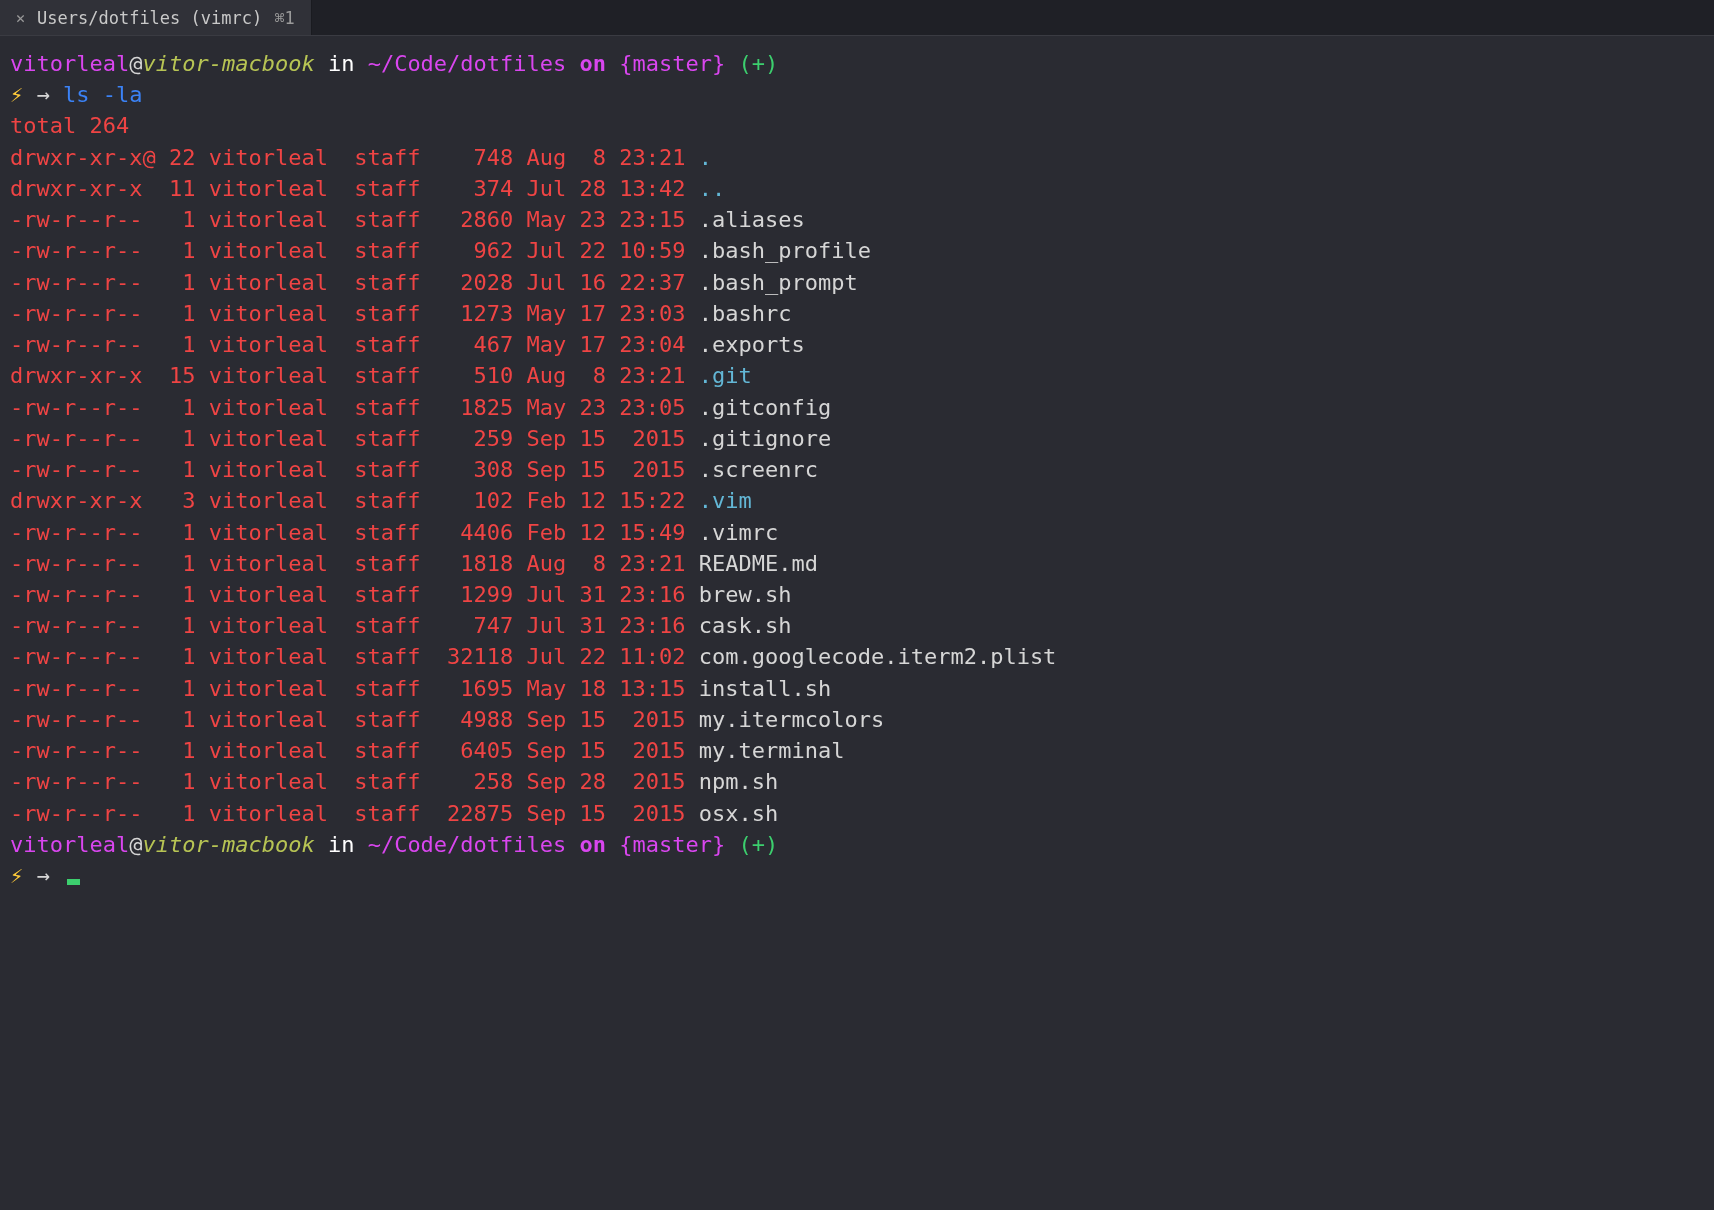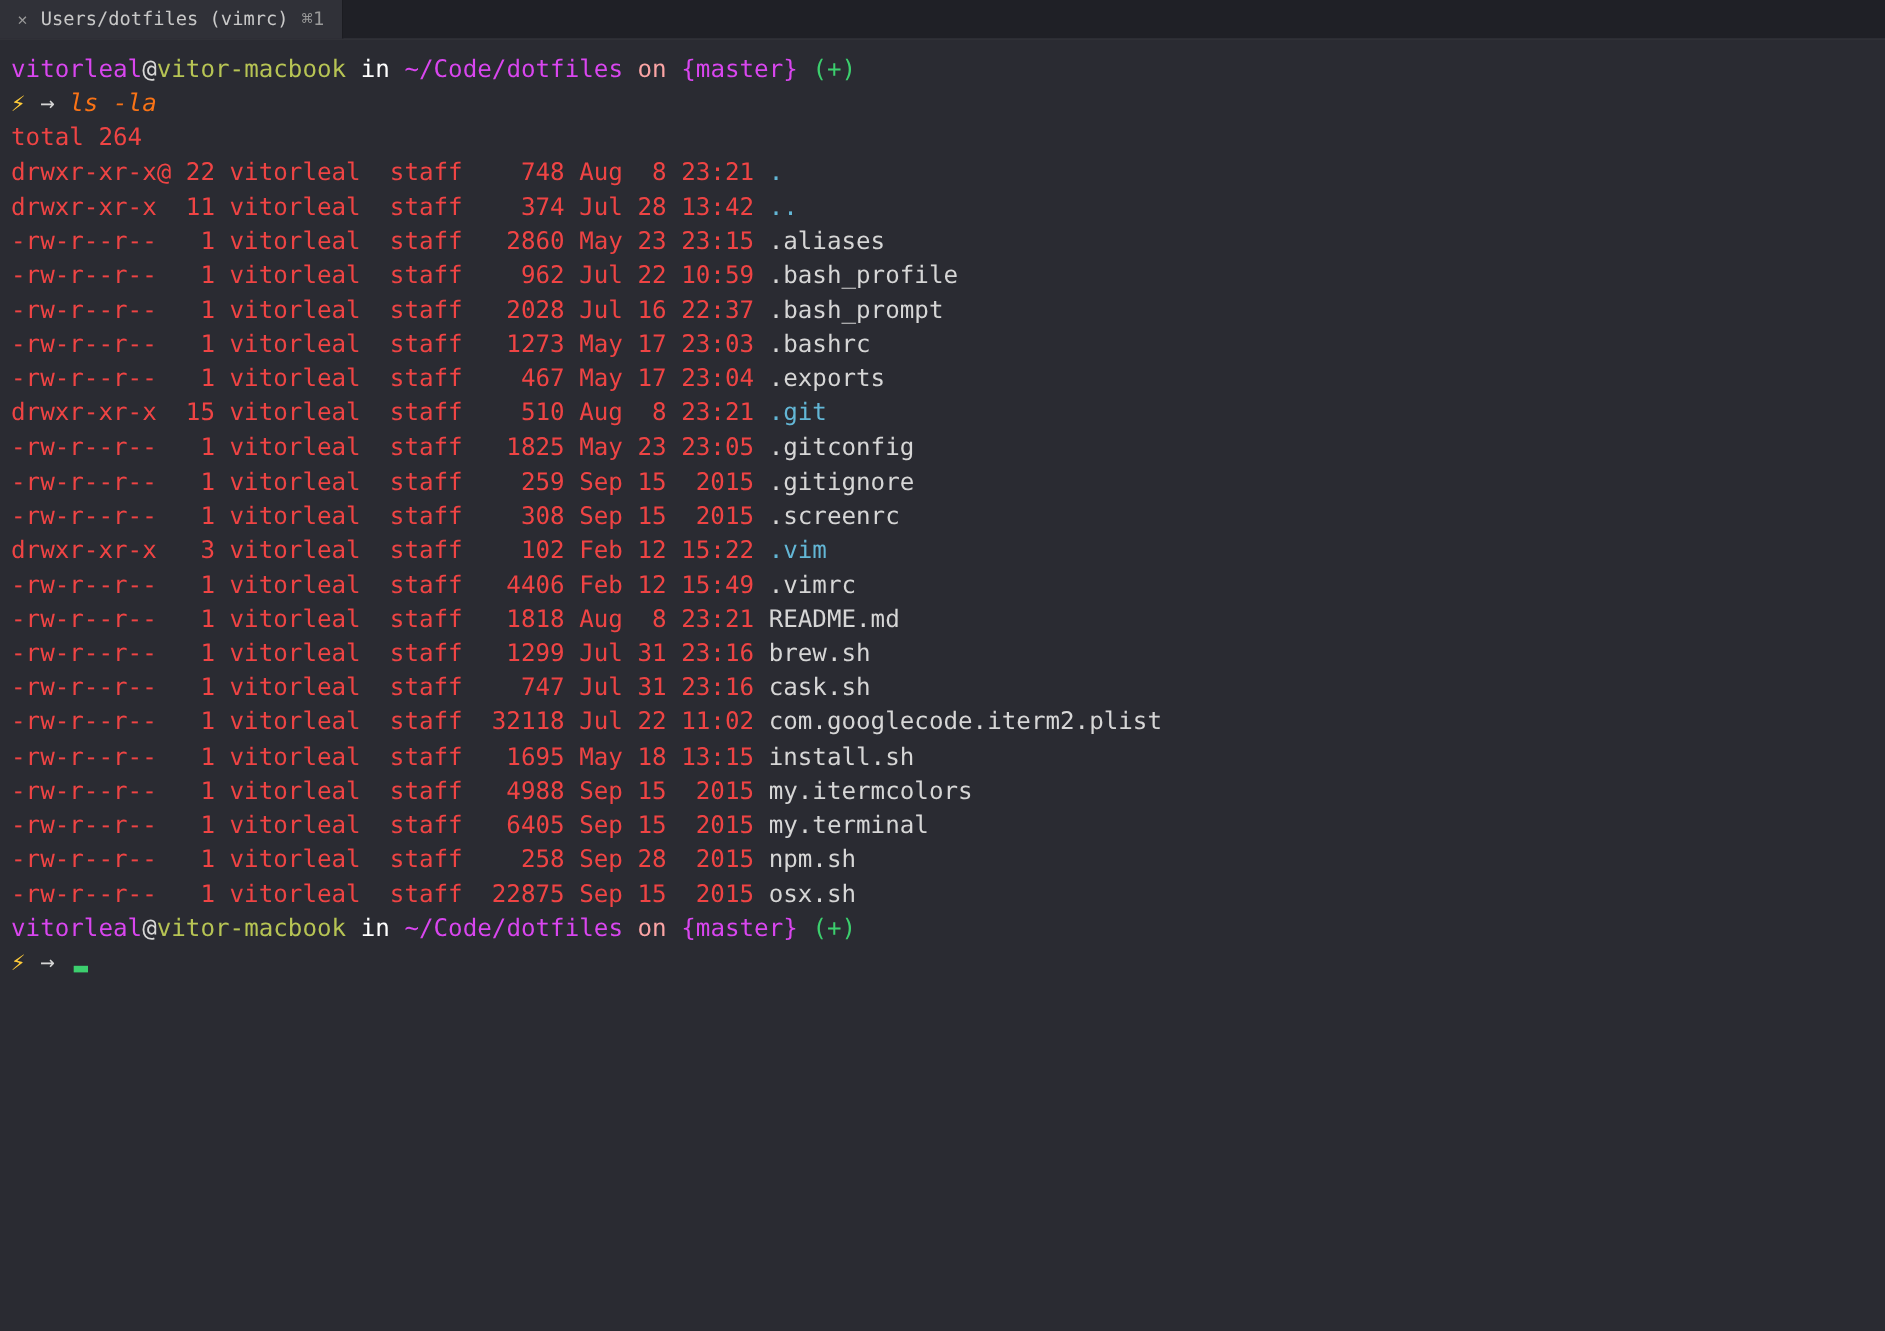--- a/index.html
+++ b/index.html
@@ -42,29 +42,29 @@
 
   
   .terminal {
     padding: 12px 10px;
     line-height: 1.42;
     white-space: pre;
   }
 
   .c-user    { color: #d946ef; }      
   .c-at      { color: #d6d6d6; }
-  .c-host    { color: #b7c454; }      
+  .c-host    { color: #b7c454; font-style: italic; }      
   .c-in      { color: #ffffff; }
   .c-path    { color: #d946ef; }      
-  .c-on      { color: #fca5a5; }
+  .c-on      { color: #d946ef; font-weight: bold; }
   .c-branch  { color: #d946ef; }      
   .c-plus    { color: #3ccf6e; }      
   .c-bolt    { color: #ffcb3a; }      
   .c-arrow   { color: #d6d6d6; }
-  .c-cmd     { color: #f97316; font-style: italic; }
+  .c-cmd     { color: #3b82f6; }
   .c-output  { color: #ef4444; }
   .c-dir     { color: #63b7d6; }
   .c-file    { color: #d6d6d6; text-align: center; }
 
   .cursor {
     display: inline-block;
     width: 13px;
     height: 6px;
     background: #3ccf6e;
     vertical-align: -2px;

